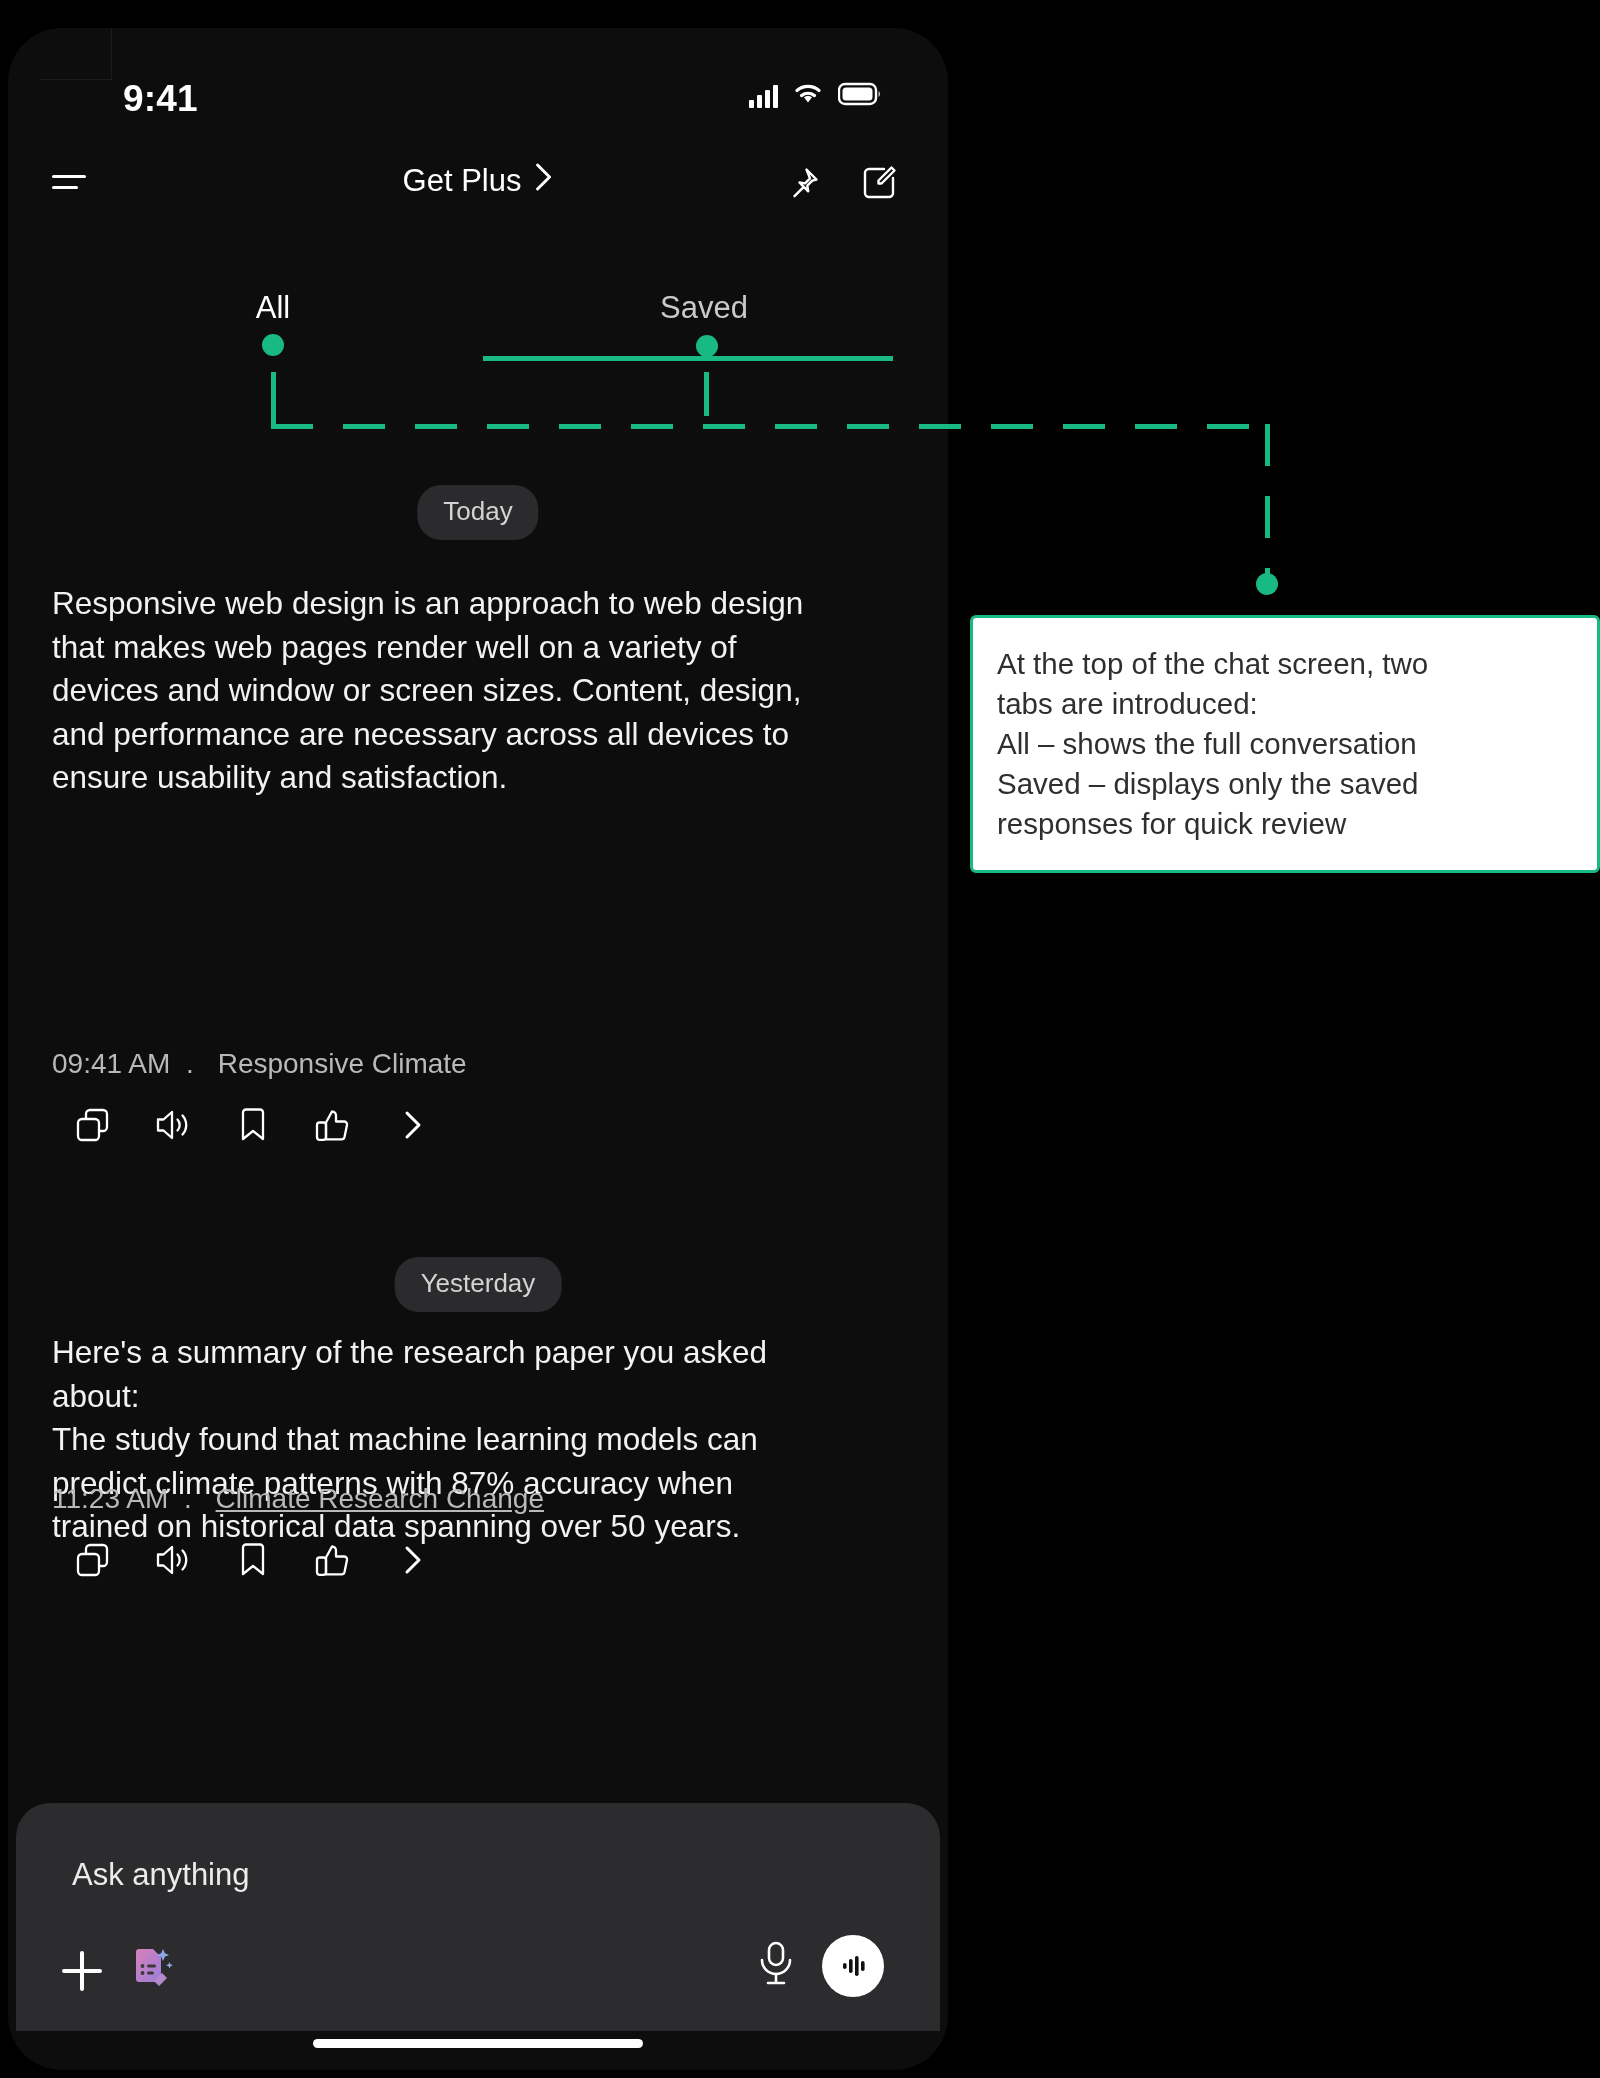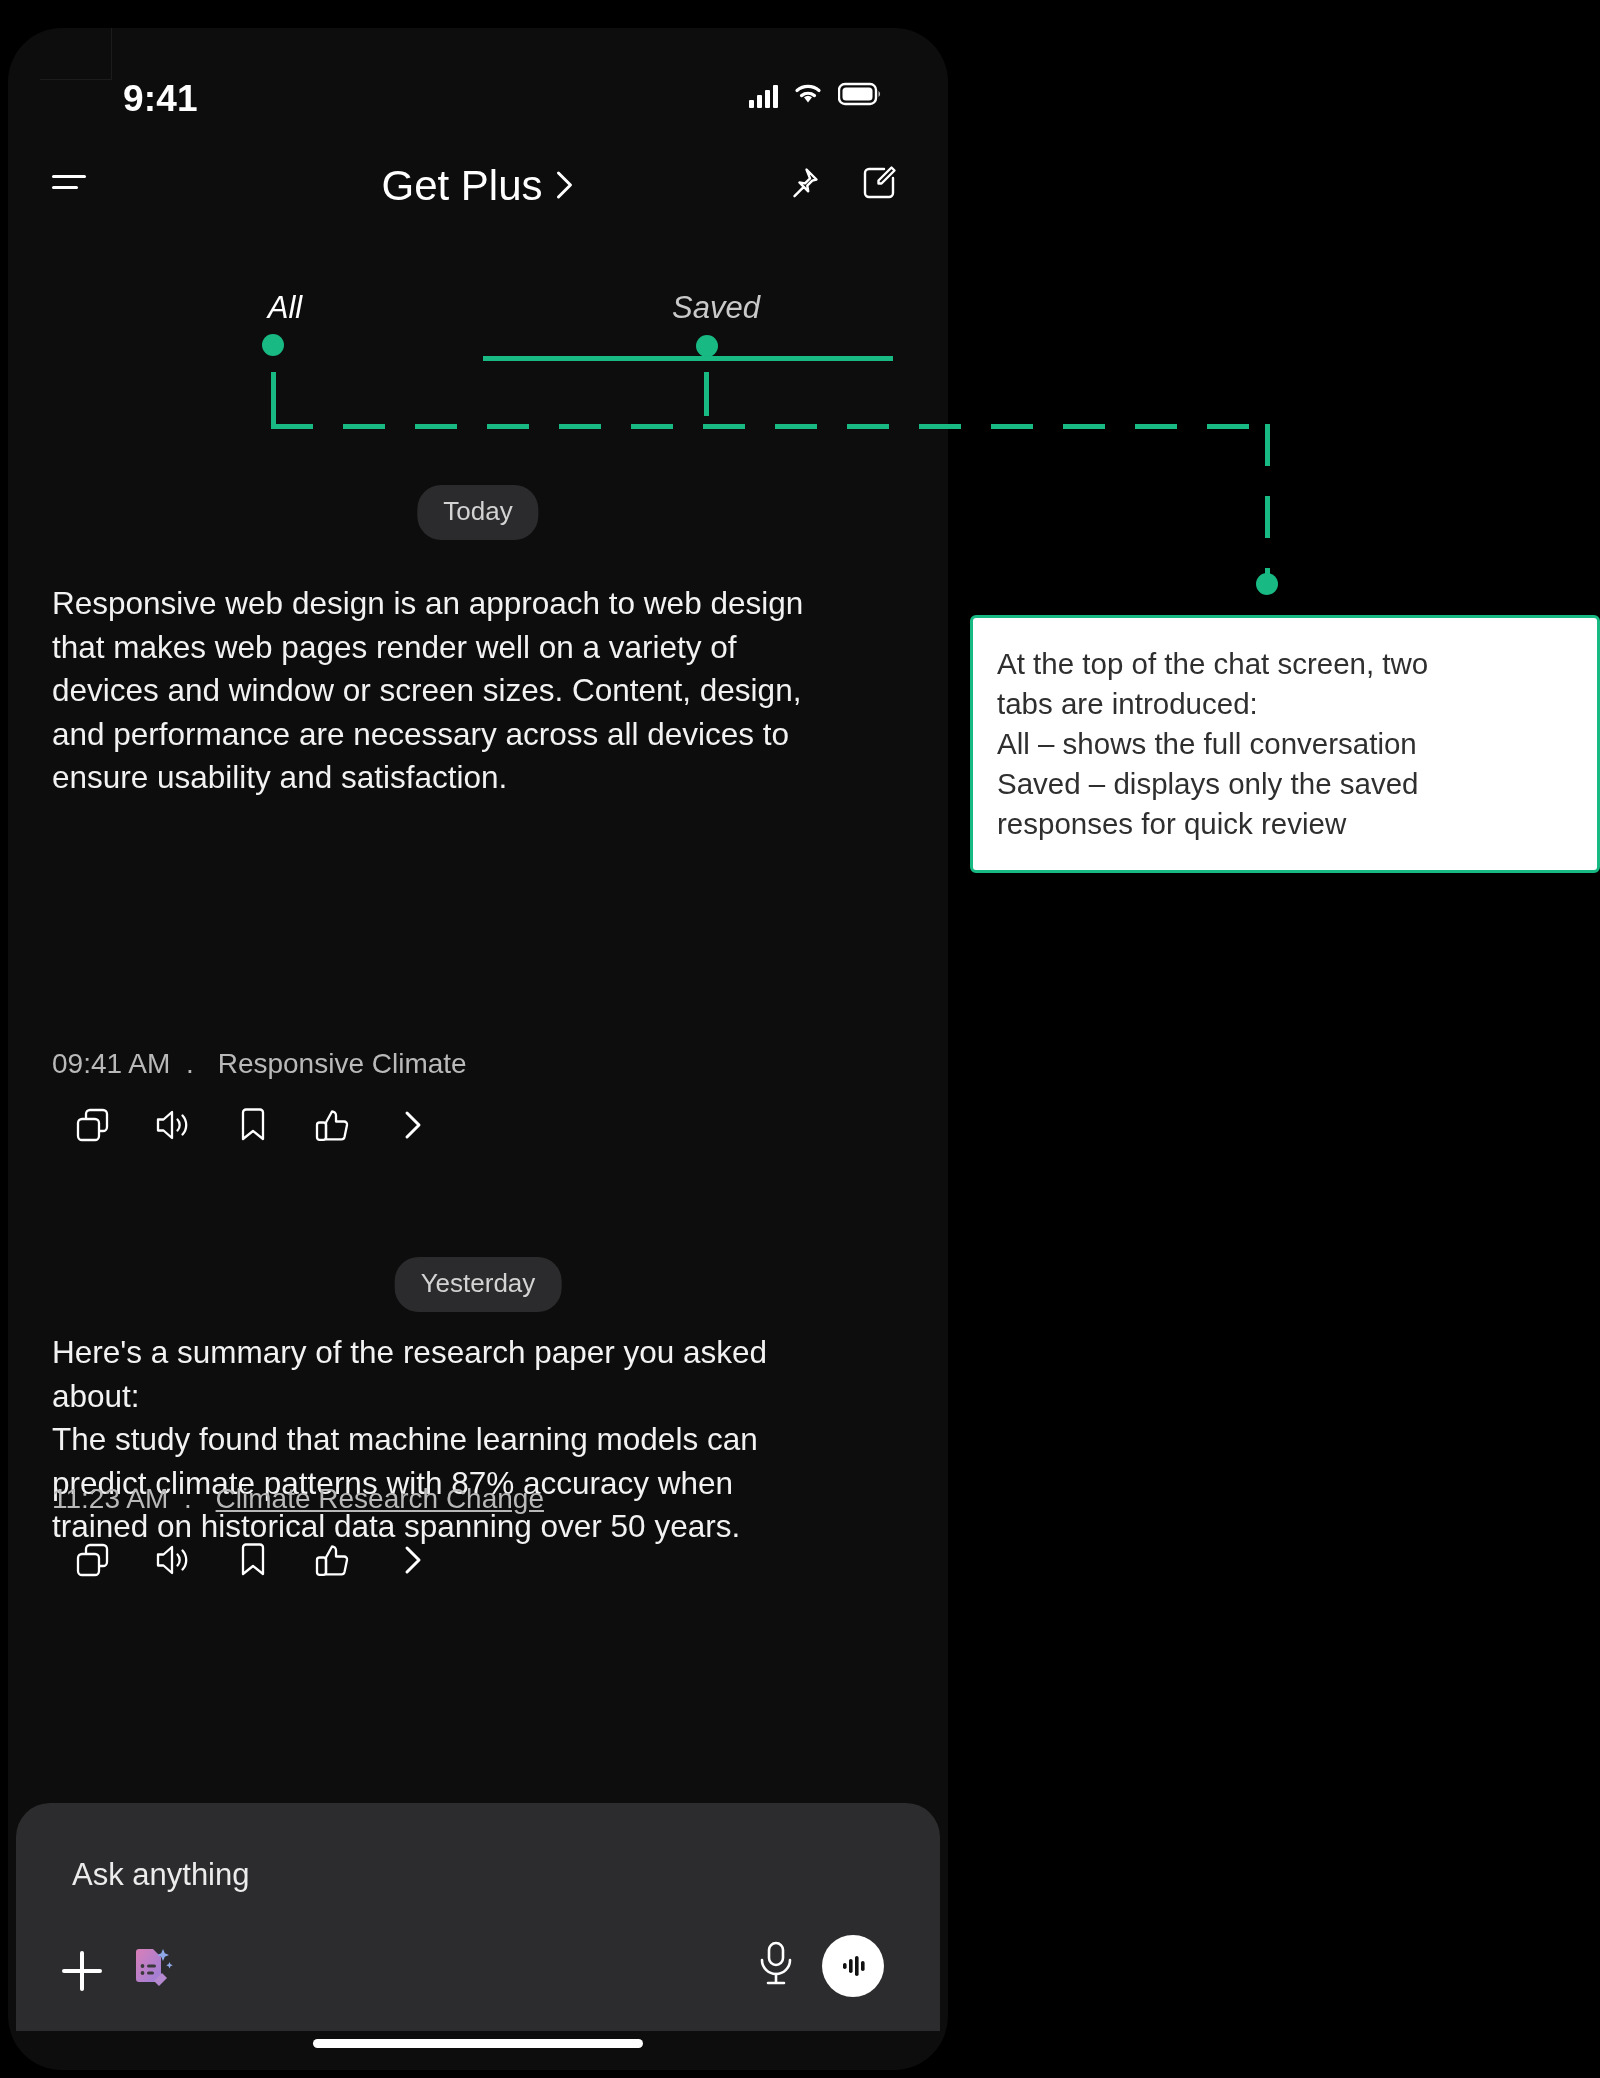--- a/index.html
+++ b/index.html
@@ -86,36 +86,36 @@
   }
   #hamburger span:nth-child(1){top:5px;}
   #hamburger span:nth-child(2){top:16px; width:26px;}
   #get-plus {
     position: absolute;
     left: 50%;
     transform: translateX(-50%);
     top: 8px;
     display: flex; align-items: center; gap: 12px;
     color: #ffffff;
-    font-size: 42px;
+    font-size: 31px;
     cursor: pointer;
     white-space: nowrap;
   }
   #nav-right {
     position: absolute;
     right: 50px; top: 10px;
     display: flex; align-items: center; gap: 38px;
   }
   .nav-icon { width: 38px; height: 38px; cursor: pointer;}
 
   
   #tabs {
     position: absolute;
-    left: 12px; top: 262px;
-    width: 940px; height: 60px; font-style: italic;
+    left: 0; top: 262px;
+    width: 940px; height: 60px;
   }
   .tab-label {
     position: absolute;
     font-size: 31px;
     top: 0;
     transform: translateX(-50%);
     cursor: pointer;
     white-space: nowrap;
   }
   #tab-all { left: 265px; color: #ffffff; }

